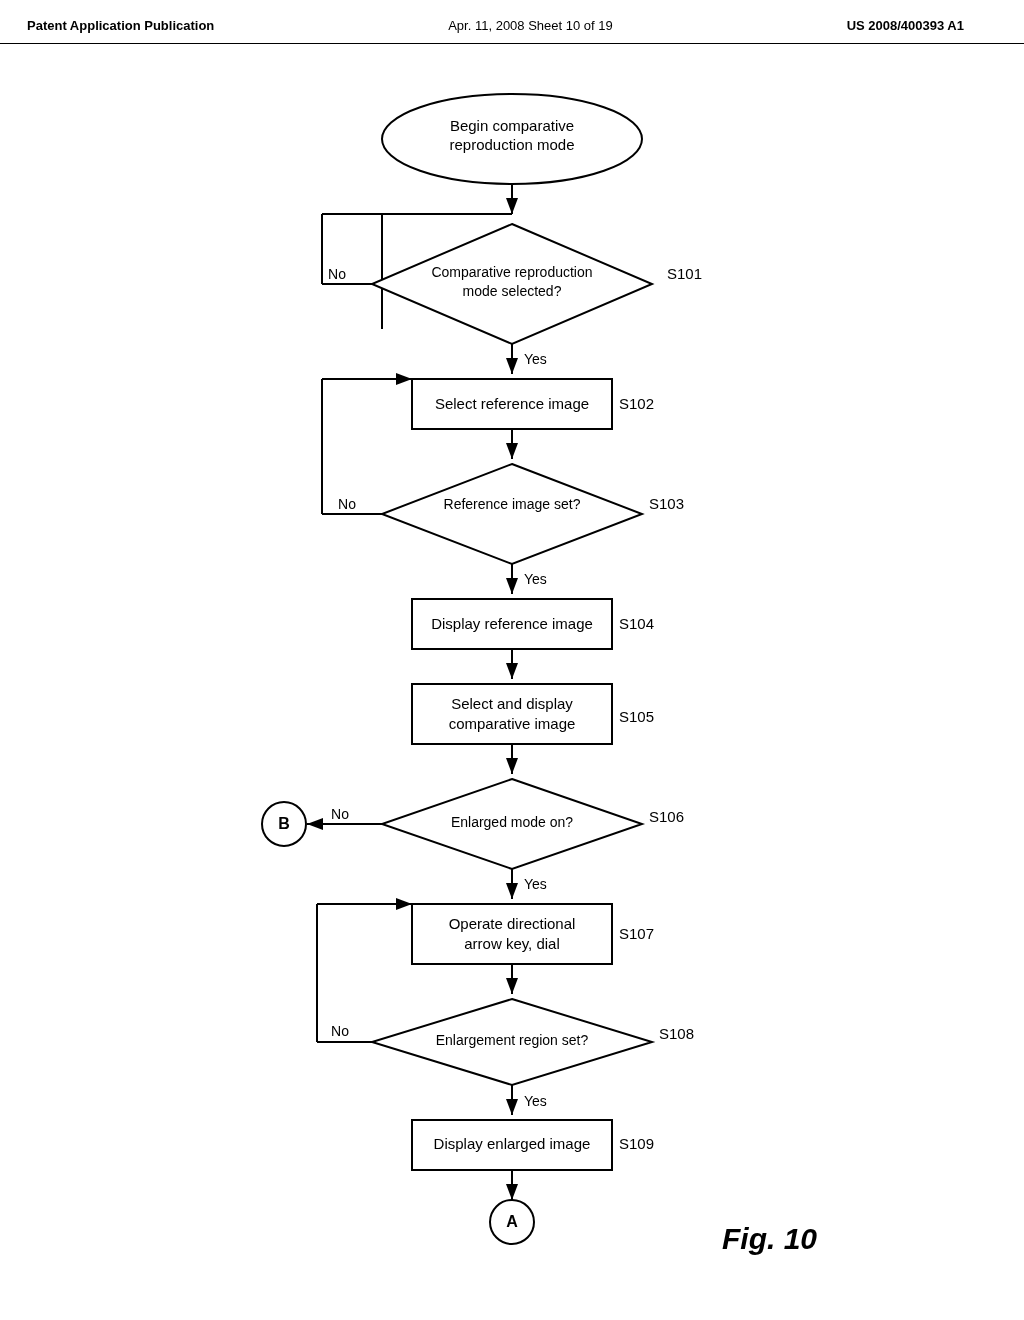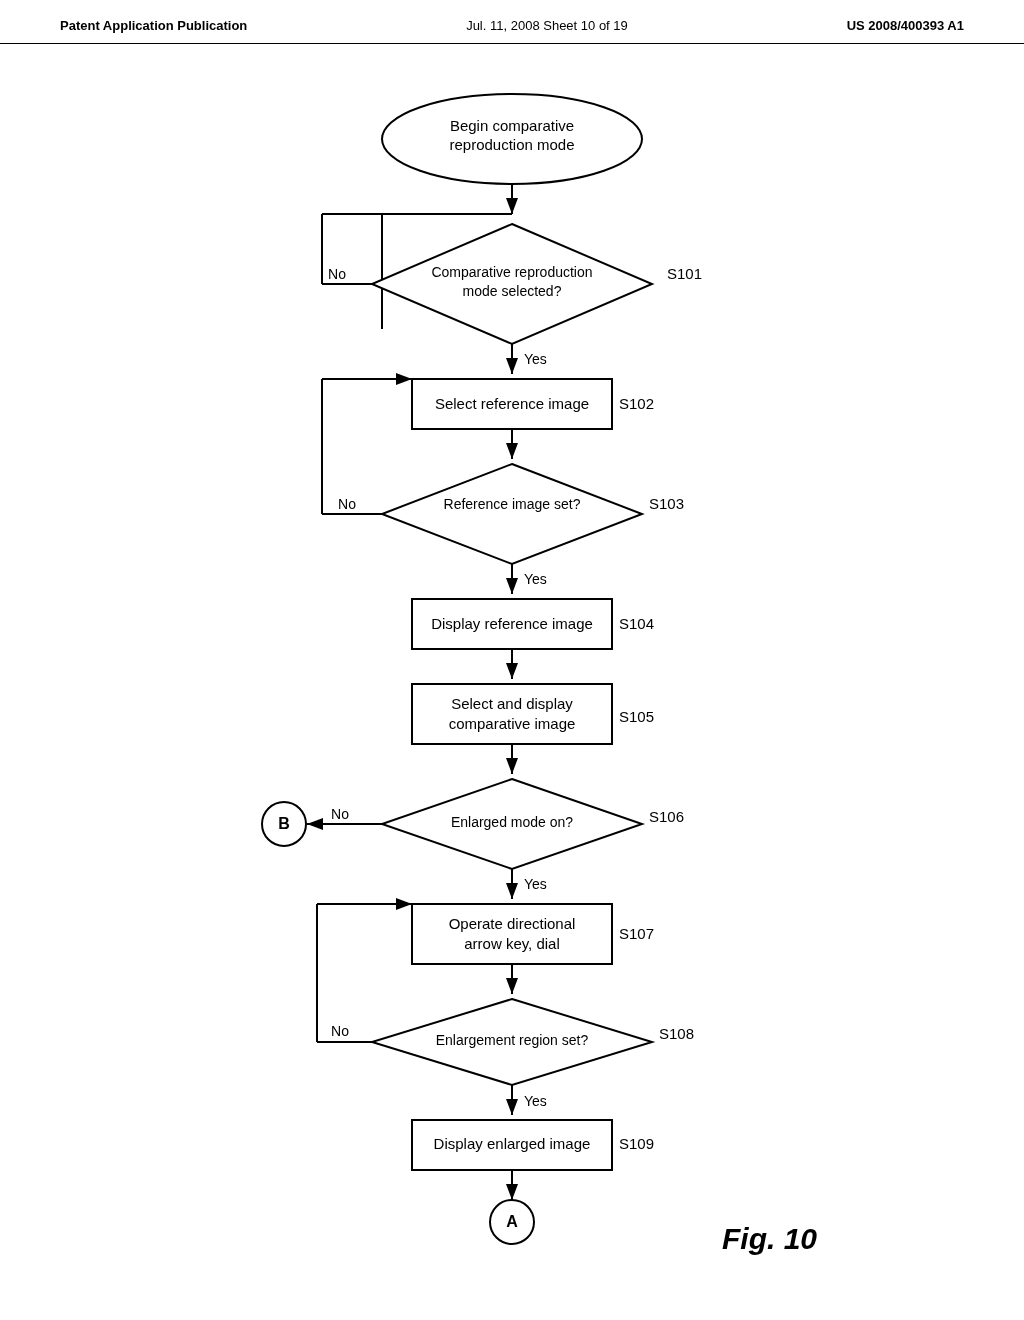--- a/index.html
+++ b/index.html
@@ -10,21 +10,21 @@
       min-height: 1320px;
       position: relative;
       overflow-x: hidden;
     }
 
     
     .page-header {
       display: flex;
       justify-content: space-between;
       align-items: center;
-      padding: 18px 60px 10px 60px;
+      padding: 18px 60px 10px 27px;
       border-bottom: 1px solid #000;
       font-size: 13px;
     }
 
     .header-left { font-weight: bold; }
     .header-center { }
     .header-right { font-weight: bold; }
 
     
     .diagram-area {
@@ -38,21 +38,21 @@
       margin: 0 auto;
       width: 700px;
       height: 1200px;
     }
   </style>
 </head>
 <body>
 
 <div class="page-header">
   <span class="header-left">Patent Application Publication</span>
-  <span class="header-center">Jul. 11, 2008   Sheet 10 of 19</span>
+  <span class="header-center">Apr. 11, 2008   Sheet 10 of 19</span>
   <span class="header-right">US 2008/400393 A1</span>
 </div>
 
 <div class="diagram-area">
   <svg class="flowchart" viewBox="0 0 700 1200" xmlns="http://www.w3.org/2000/svg">
 
     <defs>
       <marker id="arrowhead" markerWidth="8" markerHeight="6" refX="8" refY="3" orient="auto">
         <polygon points="0 0, 8 3, 0 6" fill="#000"></polygon>
       </marker>

